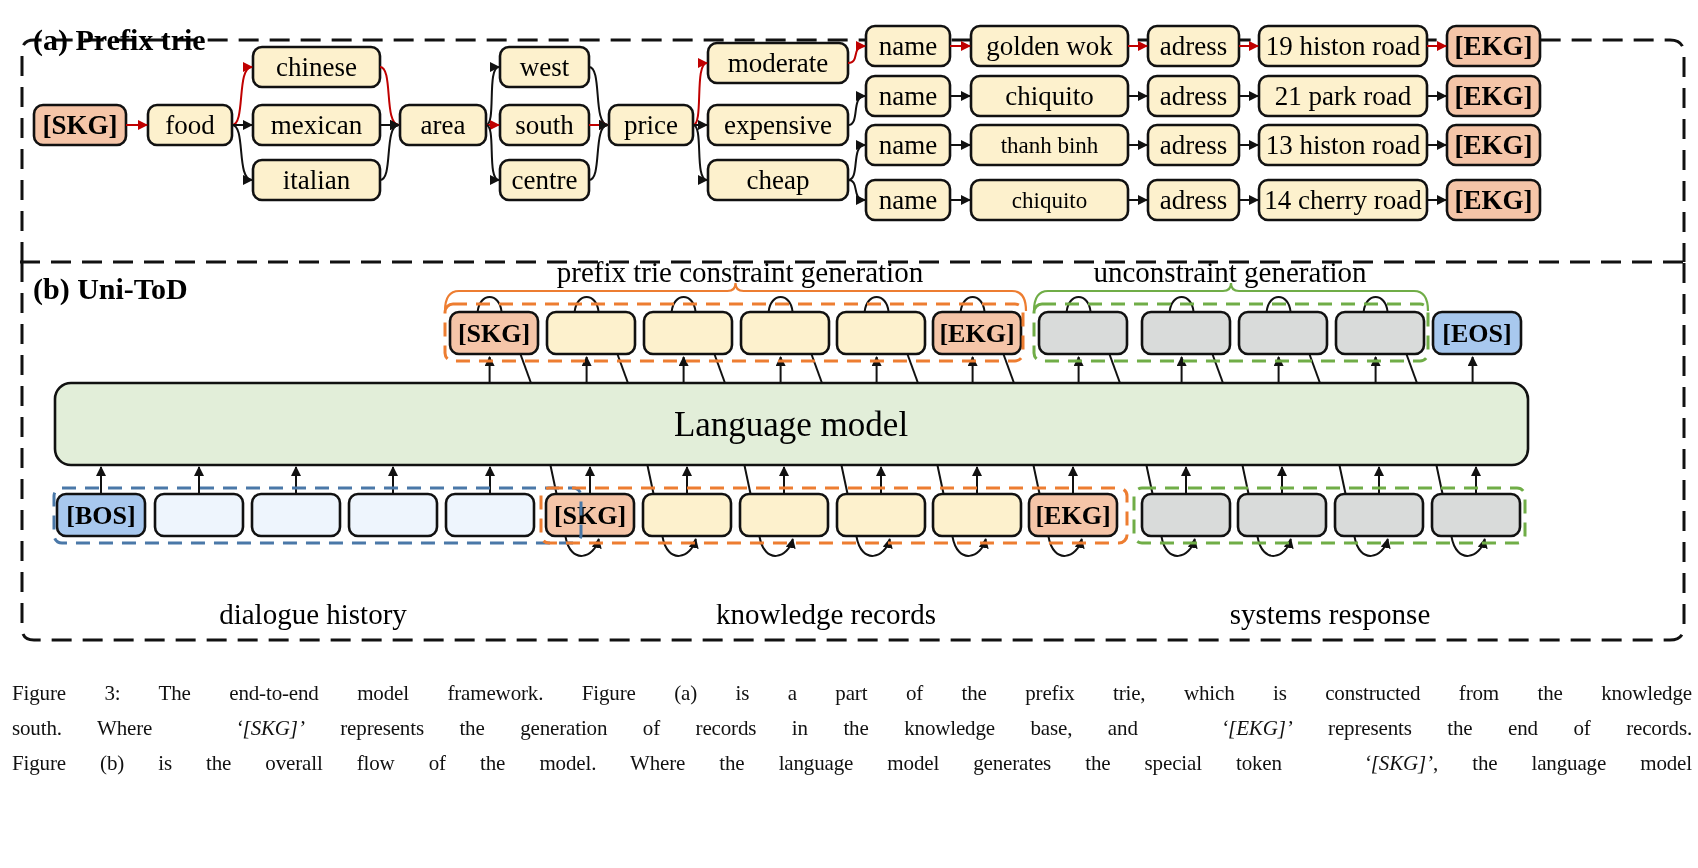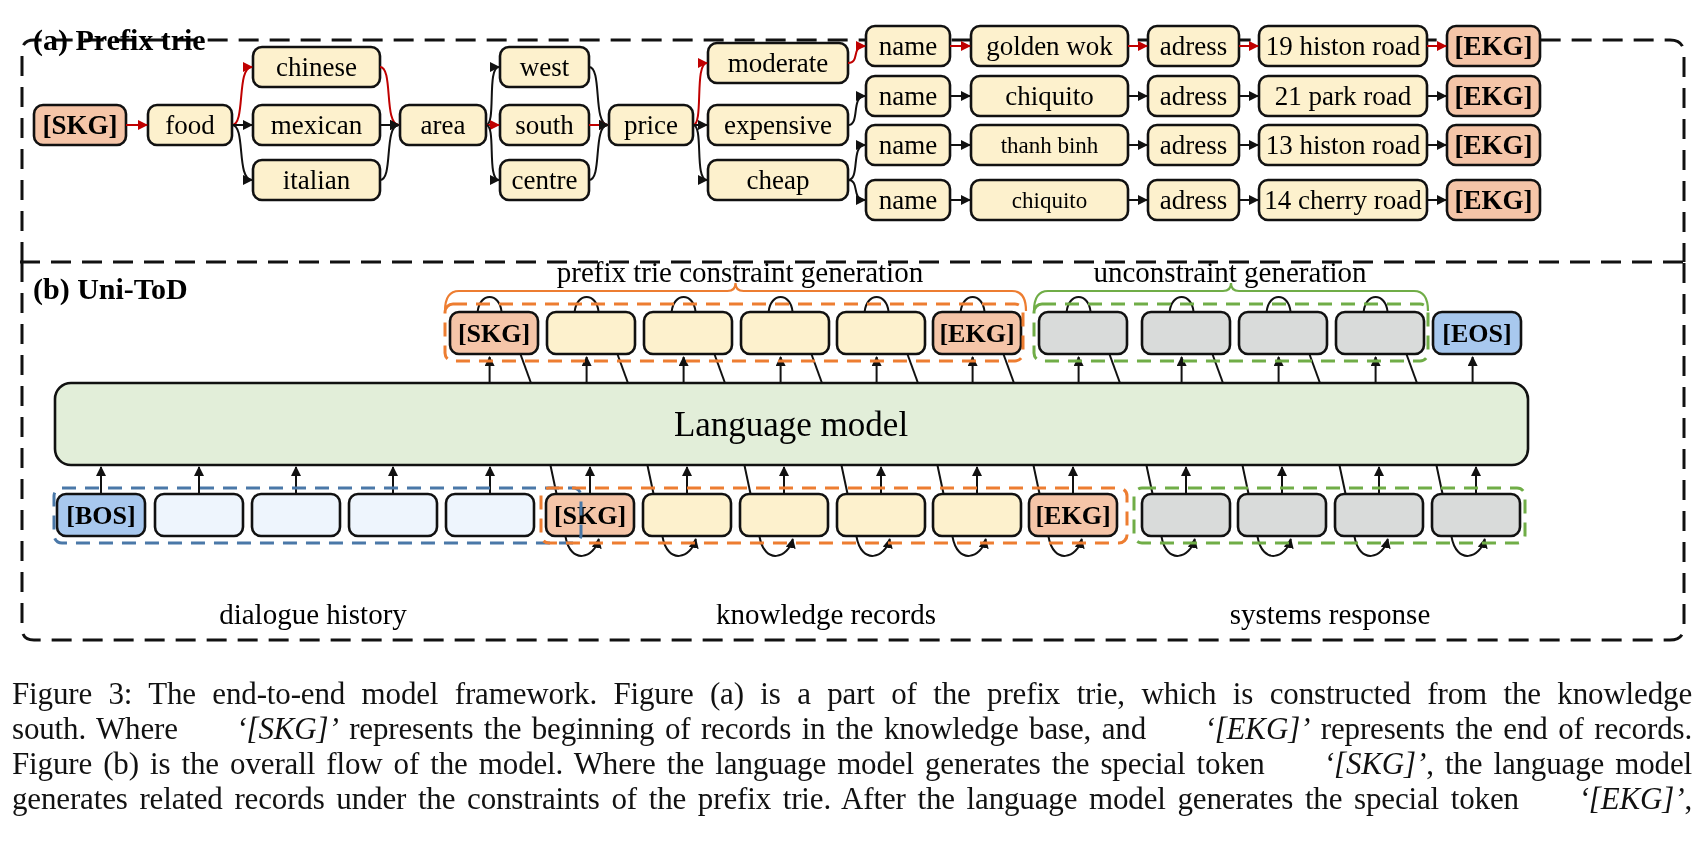--- a/index.html
+++ b/index.html
@@ -1,19 +1,19 @@
 <!DOCTYPE html>
 <html><head>
 <meta charset="utf-8">
 <style>
   html, body { margin: 0; padding: 0; background: #ffffff; }
   body { width: 1698px; height: 868px; position: relative; overflow: hidden; font-family: "Liberation Serif", "DejaVu Serif", serif; color: #111; }
   #diagram { position: absolute; left: 0; top: 0; width: 1698px; height: 650px; }
   #diagram text { font-family: "Liberation Serif", "DejaVu Serif", serif; }
-  .caption { position: absolute; left: 12px; top: 676px; width: 1680px; font-size: 31px; line-height: 35px; text-align: justify; letter-spacing: -0.15px; font-family: Liberation Serif, serif; }
+  .caption { position: absolute; left: 12px; top: 676px; width: 1680px; font-size: 21px; line-height: 35px; text-align: justify; letter-spacing: -0.15px; font-family: Liberation Serif, serif; }
   .caption p { margin: 0; text-align: justify; text-align-last: justify; white-space: nowrap; }
   .caption p.last { text-align-last: left; }
   .caption em { font-style: italic; margin-left: 48px; }
 </style>
 </head>
 <body>
 
 <svg id="diagram" xmlns="http://www.w3.org/2000/svg" width="1698" height="650" viewBox="0 0 1698 650">
   <defs>
     <marker id="arrK" viewBox="0 0 10 10" refX="9" refY="5" markerWidth="5" markerHeight="5" orient="auto-start-reverse">
@@ -374,16 +374,15 @@
       <text x="740" y="282" text-anchor="middle" font-size="29">prefix trie constraint generation</text>
       <text x="1230" y="282" text-anchor="middle" font-size="29">unconstraint generation</text>
       <text x="313" y="624" text-anchor="middle" font-size="29">dialogue history</text>
       <text x="826" y="624" text-anchor="middle" font-size="29">knowledge records</text>
       <text x="1330" y="624" text-anchor="middle" font-size="29">systems response</text>
     </g>
 </svg>
 
 <div class="caption" id="caption">
     <p><span>Figure 3: The end-to-end model framework. Figure (a) is a part of the prefix trie, which is constructed from the knowledge</span></p>
-    <p><span>south. Where </span><em>‘[SKG]’</em><span> represents the beginning of records in the knowledge base, and </span><em>‘[EKG]’</em><span> represents the end of records.</span></p>
+    <p><span>south. Where </span><em>‘[SKG]’</em><span> represents the generation of records in the knowledge base, and </span><em>‘[EKG]’</em><span> represents the end of records.</span></p>
     <p><span>Figure (b) is the overall flow of the model. Where the language model generates the special token </span><em>‘[SKG]’</em><span>, the language model</span></p>
-    <p><span>generates related records under the constraints of the prefix trie. After the language model generates the special token </span><em>‘[EKG]’</em><span>,</span></p>
   </div>
 
 </body></html>

